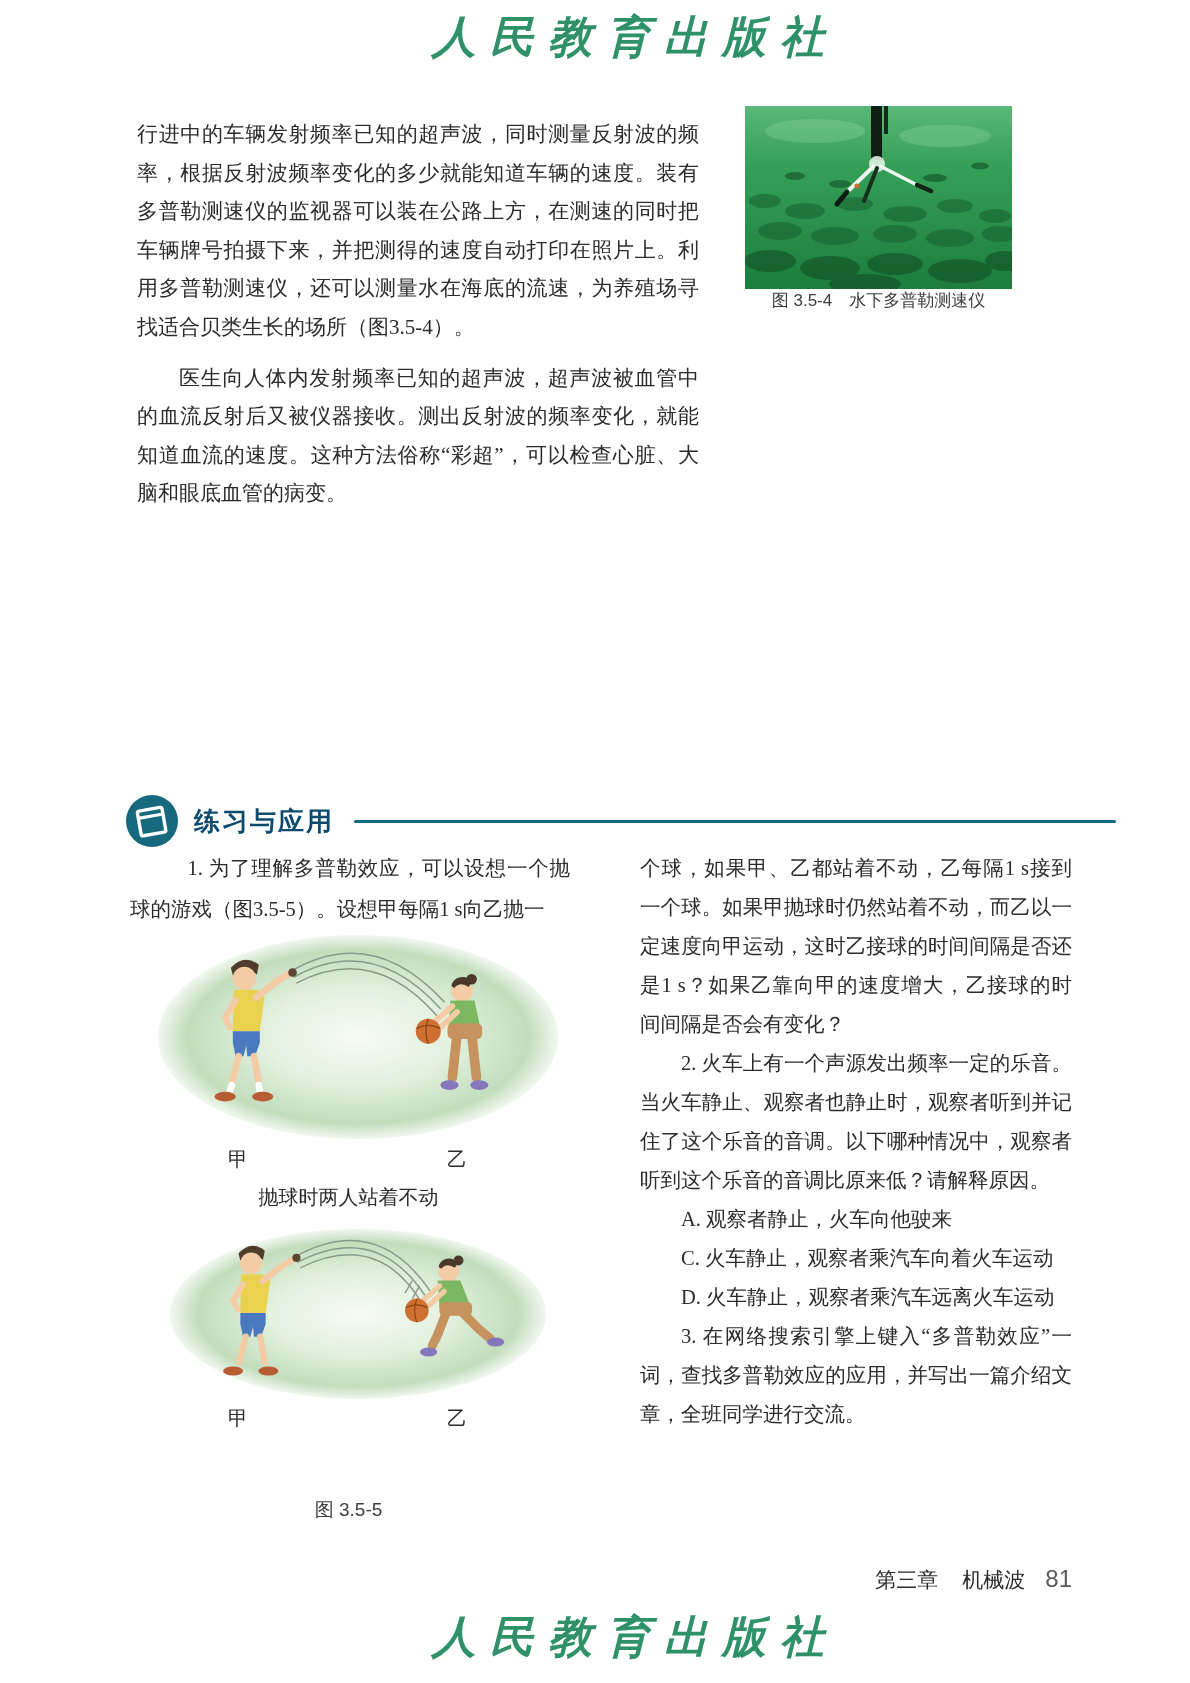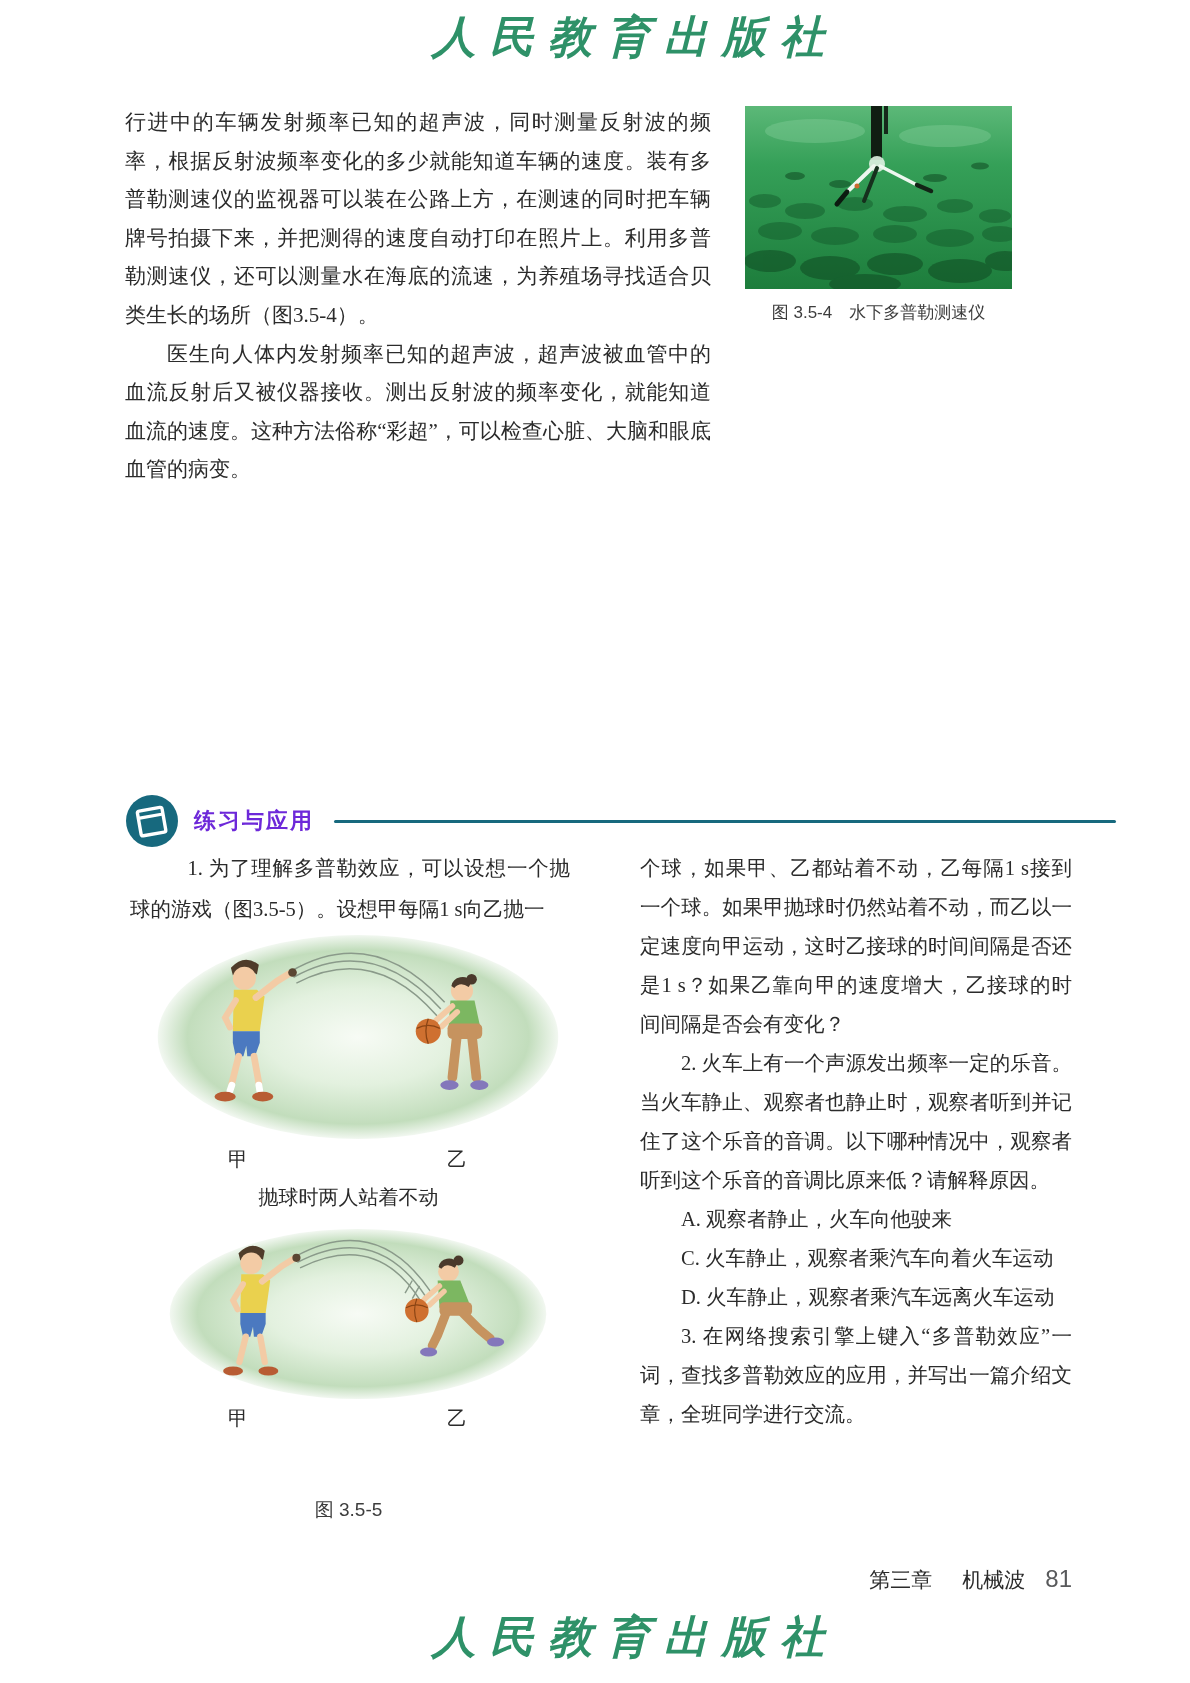--- a/index.html
+++ b/index.html
@@ -22,40 +22,40 @@
     padding-left:40px;
   }
   .logo-top{top:8px;}
   .logo-bottom{top:1608px;}
   
   .main-text{
     position:absolute;left:125px;top:103px;width:586px;
     font-size:21px;line-height:38.6px;
     text-align:justify;
   }
-  .main-text p{margin:0;}
+  .main-text p{margin:12px;}
   .main-text p.indent{text-indent:2em;}
   
   .figure354{position:absolute;left:745px;top:106px;width:267px;}
   .figure354 svg{display:block;}
   .fig-caption{
-    margin-top:12px;text-align:center;
+    text-align:center;
     font-size:17px;color:#3d3d3d;
     font-family:"Liberation Sans", sans-serif;
   }
   
   .ex-header{
     position:absolute;left:124px;top:792px;width:992px;height:58px;
     display:flex;align-items:center;
   }
   .ex-header .icon{width:56px;height:56px;flex:0 0 auto;}
   .ex-header .title{
     margin-left:14px;
     font-family:"Liberation Sans", sans-serif;
-    font-weight:bold;font-size:22px;color:#6d28d9;
+    font-weight:bold;font-size:26px;color:#0c4a6e;
     letter-spacing:2px;white-space:nowrap;
   }
   .ex-header .rule{
     flex:1 1 auto;height:3px;background:#17697e;
     margin-left:20px;border-radius:2px;
   }
   
   .col-left{
     position:absolute;left:130px;top:848px;width:440px;
     font-size:20.5px;line-height:41px;text-align:justify;
@@ -85,21 +85,21 @@
   .figlabel{
     position:absolute;left:130px;width:437px;text-align:center;
     font-size:19px;color:#3d3d3d;
     font-family:"Liberation Sans", sans-serif;
   }
   
   .footer{
     position:absolute;top:1565px;left:0;width:1072px;
     text-align:right;font-size:21px;color:#2b2b2b;
   }
-  .footer .section{margin-left:30px;}
+  .footer .section{margin-left:24px;}
   .footer .pagenum{
     margin-left:20px;
     font-family:"Liberation Sans", sans-serif;
     font-size:24px;color:#58595b;
   }
 </style>
 </head>
 <body>
 
 <div class="page">

